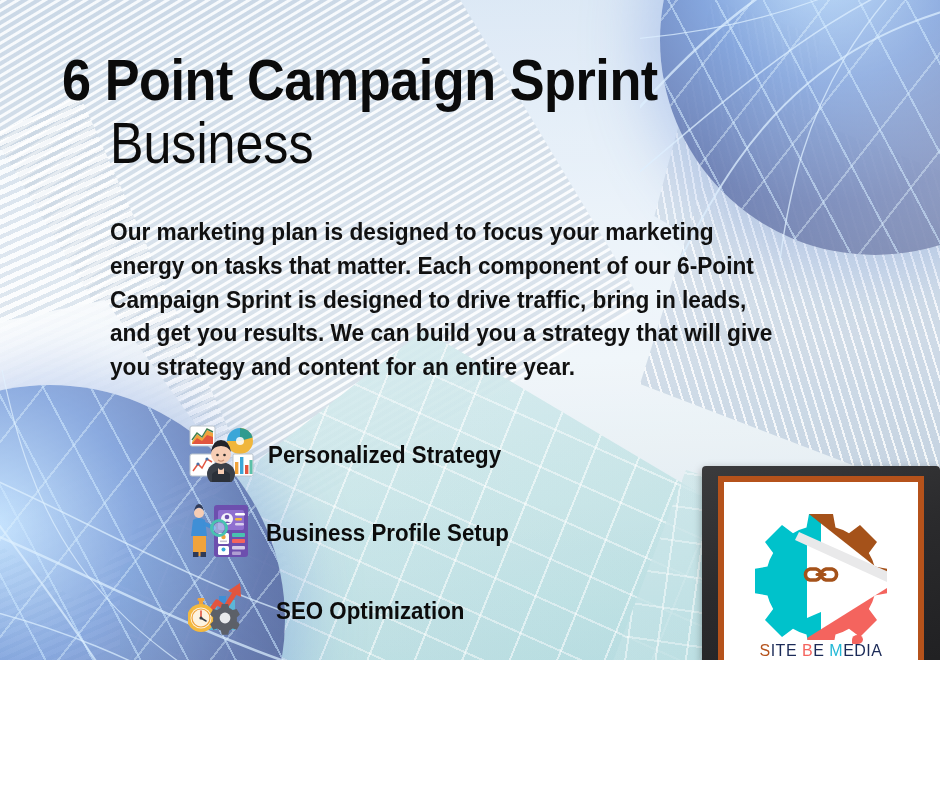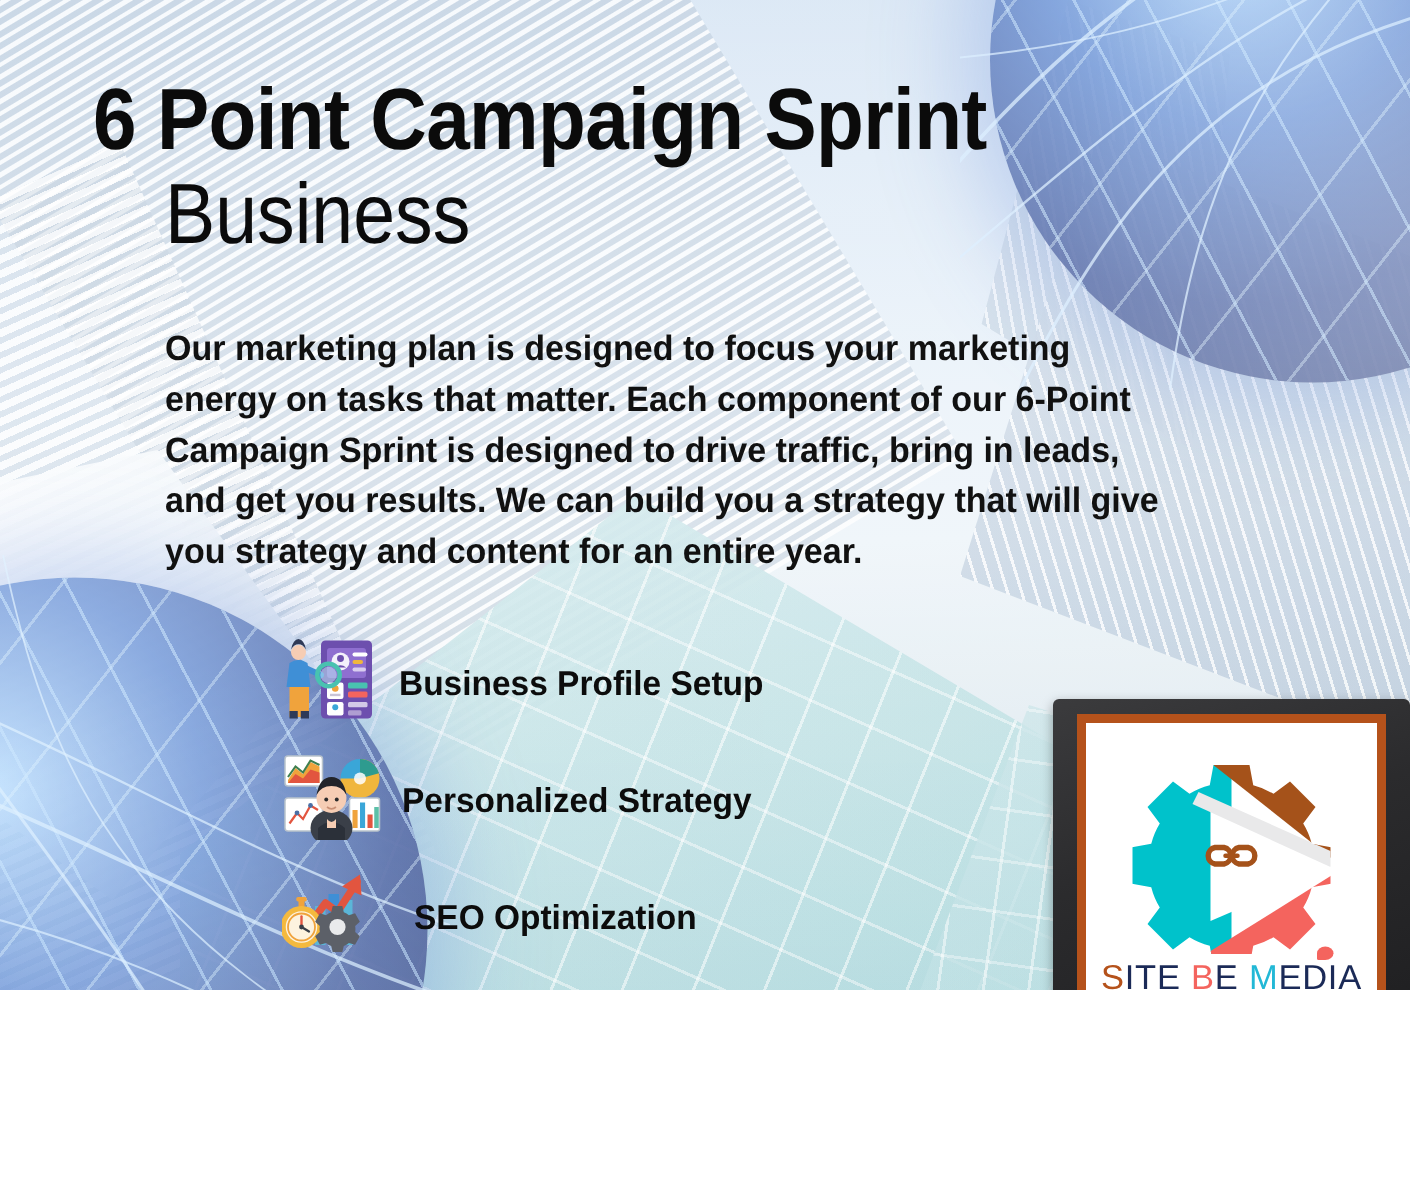--- a/index.html
+++ b/index.html
@@ -289,21 +289,21 @@
     align-items: center;
     justify-content: center;
     padding-top: 4px;
     box-sizing: border-box;
   }
   .logo-gear { width: 132px; height: 132px; display: block; }
   .logo-text {
     margin-top: 2px;
     font-family: "Liberation Sans", sans-serif;
     font-weight: 400;
-    font-size: 23px;
+    font-size: 16px;
     letter-spacing: 0.5px;
     white-space: nowrap;
     position: relative;
   }
   .lt-s { color: #b5521b; }
   .lt-ite { color: #1b2a57; }
   .lt-b { color: #f4645e; }
   .lt-e { color: #1b2a57; }
   .lt-m { color: #22b8d6; }
   .lt-edia { color: #1b2a57; }
@@ -356,20 +356,53 @@
   <div class="content">
 
     <div class="title-wrap">
       <div class="title-line-1">6 Point Campaign Sprint</div>
       <div class="title-line-2">Business</div>
     </div>
 
     <div class="body-copy">Our marketing plan is designed to focus your marketing energy on tasks that matter. Each component of our 6-Point Campaign Sprint is designed to drive traffic, bring in leads, and get you results. We can build you a strategy that will give you strategy and content for an entire year.</div>
 
     <div class="features">
+
+      <div class="feature-row">
+        <span class="feature-icon">
+          <svg viewBox="0 0 66 58" width="66" height="58">
+            <rect x="2" y="2" width="25" height="20" rx="2" fill="#ffffff" stroke="#b9c3cc"></rect>
+            <path d="M4,18 L9,10 L14,14 L19,6 L25,9 L25,20 L4,20 Z" fill="#f0a33c"></path>
+            <path d="M4,20 L9,14 L14,17 L19,11 L25,13 L25,20 Z" fill="#e2553f"></path>
+            <polyline points="4,16 9,9 14,13 19,5 25,8" fill="none" stroke="#3f7f4f" stroke-width="1.4"></polyline>
+            <rect x="2" y="30" width="25" height="22" rx="2" fill="#ffffff" stroke="#b9c3cc"></rect>
+            <polyline points="5,47 10,40 14,44 19,35 24,38" fill="none" stroke="#e2553f" stroke-width="1.5"></polyline>
+            <circle cx="10" cy="40" r="1.6" fill="#4a6fa5"></circle>
+            <circle cx="19" cy="35" r="1.6" fill="#4a6fa5"></circle>
+            <path d="M52,4 a13,13 0 1,1 -13,13 Z" fill="#f0b63c"></path>
+            <path d="M52,4 a13,13 0 0,1 12.6,9.5 L52,17 Z" fill="#2e9b8f"></path>
+            <path d="M39,17 a13,13 0 0,1 13,-13 L52,17 Z" fill="#3aa6d8"></path>
+            <circle cx="52" cy="17" r="4" fill="#ffffff" opacity="0.85"></circle>
+            <rect x="45" y="30" width="20" height="22" rx="1.5" fill="#ffffff" stroke="#b9c3cc"></rect>
+            <rect x="47" y="38" width="3.4" height="12" fill="#f0a33c"></rect>
+            <rect x="52" y="33" width="3.4" height="17" fill="#3aa6d8"></rect>
+            <rect x="57" y="41" width="3.4" height="9" fill="#e2553f"></rect>
+            <rect x="61.5" y="36" width="3" height="14" fill="#5cc0a8"></rect>
+            <ellipse cx="33" cy="50" rx="14" ry="12" fill="#3a3f48"></ellipse>
+            <path d="M24,50 q9,-8 18,0 l0,10 l-18,0 Z" fill="#2b3039"></path>
+            <circle cx="33" cy="30" r="10" fill="#f6cdb4"></circle>
+            <path d="M23,28 q2,-12 10,-12 q8,0 10,12 q-3,-6 -10,-6 q-7,0 -10,6 Z" fill="#22242a"></path>
+            <circle cx="29.5" cy="31" r="1.3" fill="#2b2b2b"></circle>
+            <circle cx="36.5" cy="31" r="1.3" fill="#2b2b2b"></circle>
+            <path d="M30,36 q3,2.5 6,0" fill="none" stroke="#c98f74" stroke-width="1.1"></path>
+            <path d="M30,44 q3,4 6,0 l0,6 l-6,0 Z" fill="#f6cdb4"></path>
+          </svg>
+        </span>
+        <span class="feature-label lbl-a">Personalized Strategy</span>
+      </div>
 
       <div class="feature-row">
         <span class="feature-icon">
           <svg viewBox="0 0 66 58" width="66" height="58">
             <rect x="26" y="3" width="34" height="52" rx="3" fill="#6d4fae"></rect>
             <rect x="30" y="8" width="26" height="20" rx="2" fill="#8f6fd0"></rect>
             <circle cx="39" cy="17" r="6" fill="#ffffff" opacity="0.9"></circle>
             <circle cx="39" cy="15" r="2.3" fill="#6d4fae"></circle>
             <path d="M35.2,21 q3.8,-3 7.6,0 Z" fill="#6d4fae"></path>
             <rect x="47" y="11" width="10" height="2.6" rx="1.3" fill="#ffffff"></rect>
@@ -389,53 +422,20 @@
             <path d="M5,18 q6,-4 12,0 l2,16 l-16,0 Z" fill="#3f8fd6"></path>
             <rect x="5" y="34" width="13" height="20" fill="#f0a33c"></rect>
             <rect x="5" y="50" width="5.5" height="5" fill="#2f3a57"></rect>
             <rect x="12.5" y="50" width="5.5" height="5" fill="#2f3a57"></rect>
             <path d="M17,22 L26,26" stroke="#3f8fd6" stroke-width="4" stroke-linecap="round"></path>
             <circle cx="31" cy="26" r="7.5" fill="none" stroke="#49c2b0" stroke-width="3"></circle>
             <circle cx="31" cy="26" r="5.5" fill="#bfe9f5" opacity="0.55"></circle>
           </svg>
         </span>
         <span class="feature-label lbl-b">Business Profile Setup</span>
-      </div>
-
-      <div class="feature-row">
-        <span class="feature-icon">
-          <svg viewBox="0 0 66 58" width="66" height="58">
-            <rect x="2" y="2" width="25" height="20" rx="2" fill="#ffffff" stroke="#b9c3cc"></rect>
-            <path d="M4,18 L9,10 L14,14 L19,6 L25,9 L25,20 L4,20 Z" fill="#f0a33c"></path>
-            <path d="M4,20 L9,14 L14,17 L19,11 L25,13 L25,20 Z" fill="#e2553f"></path>
-            <polyline points="4,16 9,9 14,13 19,5 25,8" fill="none" stroke="#3f7f4f" stroke-width="1.4"></polyline>
-            <rect x="2" y="30" width="25" height="22" rx="2" fill="#ffffff" stroke="#b9c3cc"></rect>
-            <polyline points="5,47 10,40 14,44 19,35 24,38" fill="none" stroke="#e2553f" stroke-width="1.5"></polyline>
-            <circle cx="10" cy="40" r="1.6" fill="#4a6fa5"></circle>
-            <circle cx="19" cy="35" r="1.6" fill="#4a6fa5"></circle>
-            <path d="M52,4 a13,13 0 1,1 -13,13 Z" fill="#f0b63c"></path>
-            <path d="M52,4 a13,13 0 0,1 12.6,9.5 L52,17 Z" fill="#2e9b8f"></path>
-            <path d="M39,17 a13,13 0 0,1 13,-13 L52,17 Z" fill="#3aa6d8"></path>
-            <circle cx="52" cy="17" r="4" fill="#ffffff" opacity="0.85"></circle>
-            <rect x="45" y="30" width="20" height="22" rx="1.5" fill="#ffffff" stroke="#b9c3cc"></rect>
-            <rect x="47" y="38" width="3.4" height="12" fill="#f0a33c"></rect>
-            <rect x="52" y="33" width="3.4" height="17" fill="#3aa6d8"></rect>
-            <rect x="57" y="41" width="3.4" height="9" fill="#e2553f"></rect>
-            <rect x="61.5" y="36" width="3" height="14" fill="#5cc0a8"></rect>
-            <ellipse cx="33" cy="50" rx="14" ry="12" fill="#3a3f48"></ellipse>
-            <path d="M24,50 q9,-8 18,0 l0,10 l-18,0 Z" fill="#2b3039"></path>
-            <circle cx="33" cy="30" r="10" fill="#f6cdb4"></circle>
-            <path d="M23,28 q2,-12 10,-12 q8,0 10,12 q-3,-6 -10,-6 q-7,0 -10,6 Z" fill="#22242a"></path>
-            <circle cx="29.5" cy="31" r="1.3" fill="#2b2b2b"></circle>
-            <circle cx="36.5" cy="31" r="1.3" fill="#2b2b2b"></circle>
-            <path d="M30,36 q3,2.5 6,0" fill="none" stroke="#c98f74" stroke-width="1.1"></path>
-            <path d="M30,44 q3,4 6,0 l0,6 l-6,0 Z" fill="#f6cdb4"></path>
-          </svg>
-        </span>
-        <span class="feature-label lbl-a">Personalized Strategy</span>
       </div>
 
       <div class="feature-row">
         <span class="feature-icon">
           <svg viewBox="0 0 66 58" width="66" height="58">
             <rect x="22" y="24" width="7" height="26" fill="#5bb6d8"></rect>
             <rect x="31" y="16" width="7" height="34" fill="#3f8fd6"></rect>
             <rect x="40" y="20" width="7" height="30" fill="#5bb6d8"></rect>
             <polyline points="20,34 29,22 37,28 50,8" fill="none" stroke="#e2553f" stroke-width="5" stroke-linejoin="round" stroke-linecap="round"></polyline>
             <path d="M52,3 L53,17 L40,11 Z" fill="#e2553f"></path>

